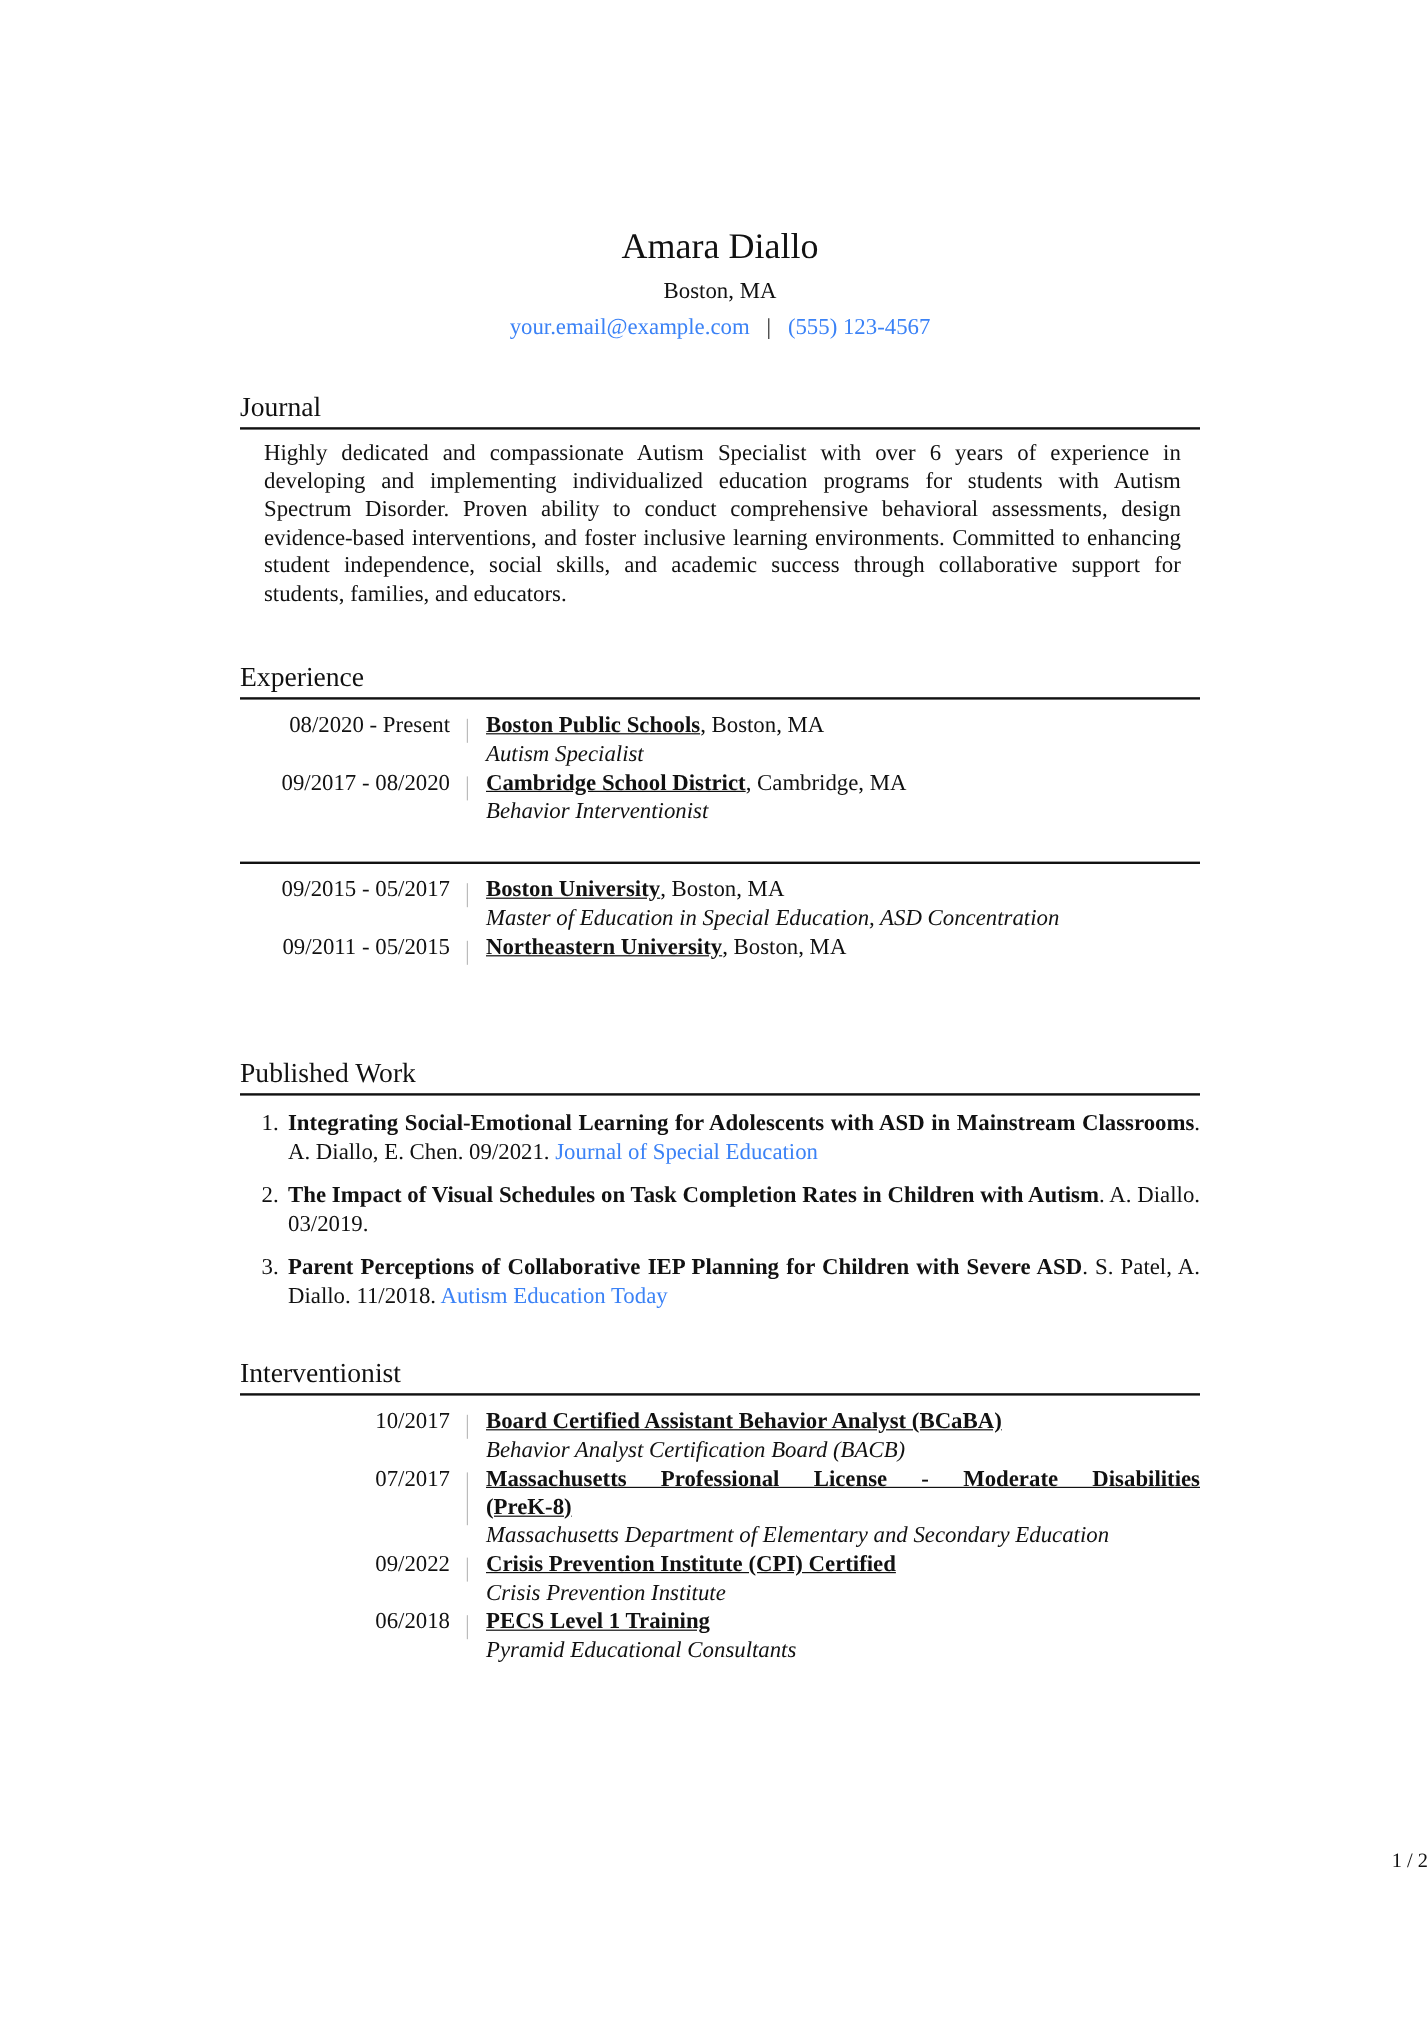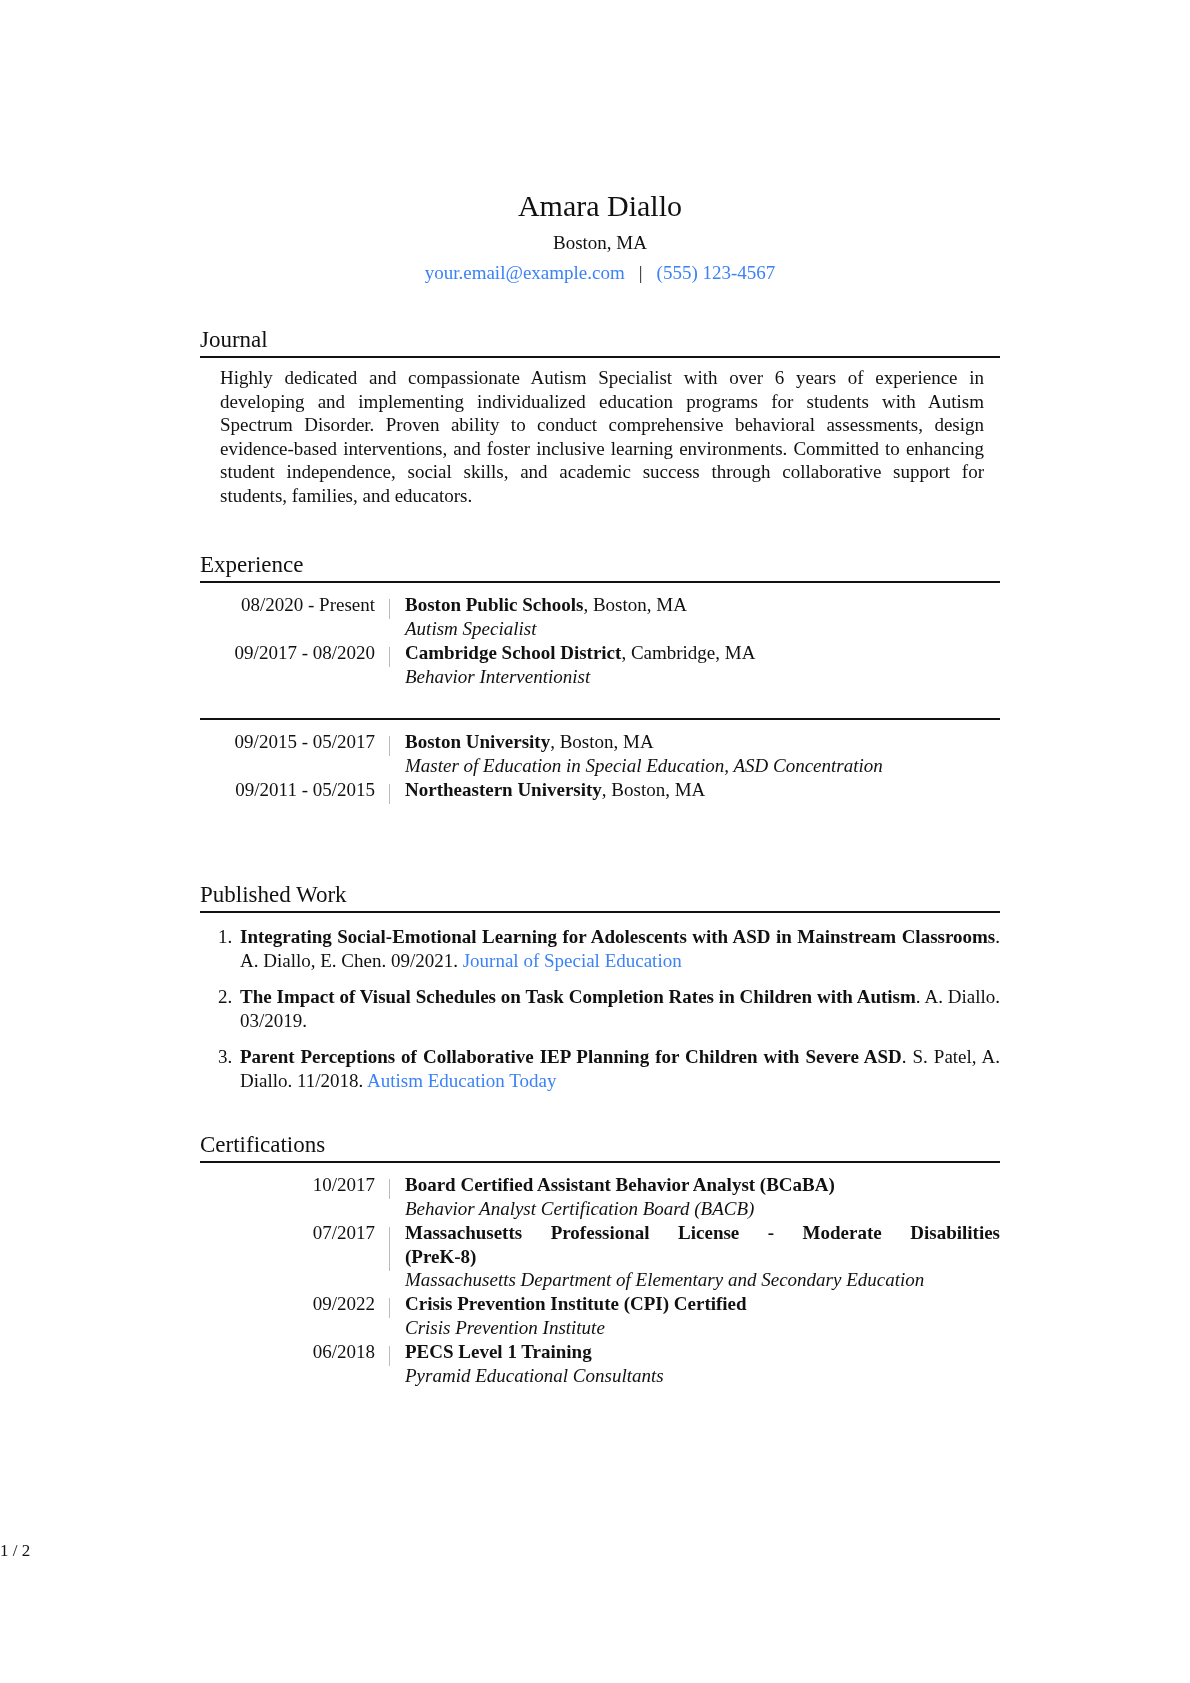--- a/index.html
+++ b/index.html
@@ -28,30 +28,30 @@
   .entry { position: relative; height: 48px; }
   .entry.tall { height: 71px; }
   .entry-date {
     position: absolute; left: 0; width: 175px; text-align: right; top: 0; line-height: 24px;
   }
   .entry-divider {
     position: absolute; left: 189px; top: 6px; width: 0; height: 20px; border-left: 1px solid #bbb;
   }
   .entry.tall .entry-divider { height: 44px; }
   .entry-body { position: absolute; left: 205px; right: 0; top: 0; line-height: 23.5px; }
-  .entry-title { font-weight: bold; }
+  .entry-title { font-weight: bold; text-decoration: underline; }
   .entry-sub { font-style: italic; display: block; }
   .justify { text-align: justify; text-align-last: left; }
 
   .pubs { margin: 12px 0 0 0; padding: 0; list-style: none; }
   .pub { position: relative; padding-left: 40px; line-height: 23.5px; margin-bottom: 13px; text-align: justify; }
   .pub-num { position: absolute; left: 18px; top: 0; }
   .pub-title { font-weight: bold; }
 
-  .page-number { position: absolute; left: 0; width: 1190px; top: 1541px; text-align: left; font-size: 17px; }
+  .page-number { position: absolute; left: 0; width: 1190px; top: 1541px; text-align: right; font-size: 17px; }
 </style>
 </head>
 <body>
 
 <div class="page">
 
   <div class="header name">Amara Diallo</div>
   <div class="header location">Boston, MA</div>
   <div class="header contact">
     <a class="link">your.email@example.com</a><span class="sep">|</span><a class="link">(555) 123-4567</a>
@@ -120,21 +120,21 @@
         <span class="pub-title">The Impact of Visual Schedules on Task Completion Rates in Children with Autism</span><span>. A. Diallo. 03/2019.</span>
       </li>
       <li class="pub">
         <span class="pub-num">3.</span>
         <span class="pub-title">Parent Perceptions of Collaborative IEP Planning for Children with Severe ASD</span><span>. S. Patel, A. Diallo. 11/2018. </span><a class="link">Autism Education Today</a>
       </li>
     </ol>
   </div>
 
   <div class="section" style="top:1131px;">
-    <h2 class="section-title">Certifications</h2>
+    <h2 class="section-title">Interventionist</h2>
     <div class="rule"></div>
     <div style="margin-top:10px;">
       <div class="entry">
         <div class="entry-date">10/2017</div>
         <div class="entry-divider"></div>
         <div class="entry-body">
           <span class="entry-title">Board Certified Assistant Behavior Analyst (BCaBA)</span>
           <span class="entry-sub">Behavior Analyst Certification Board (BACB)</span>
         </div>
       </div>

